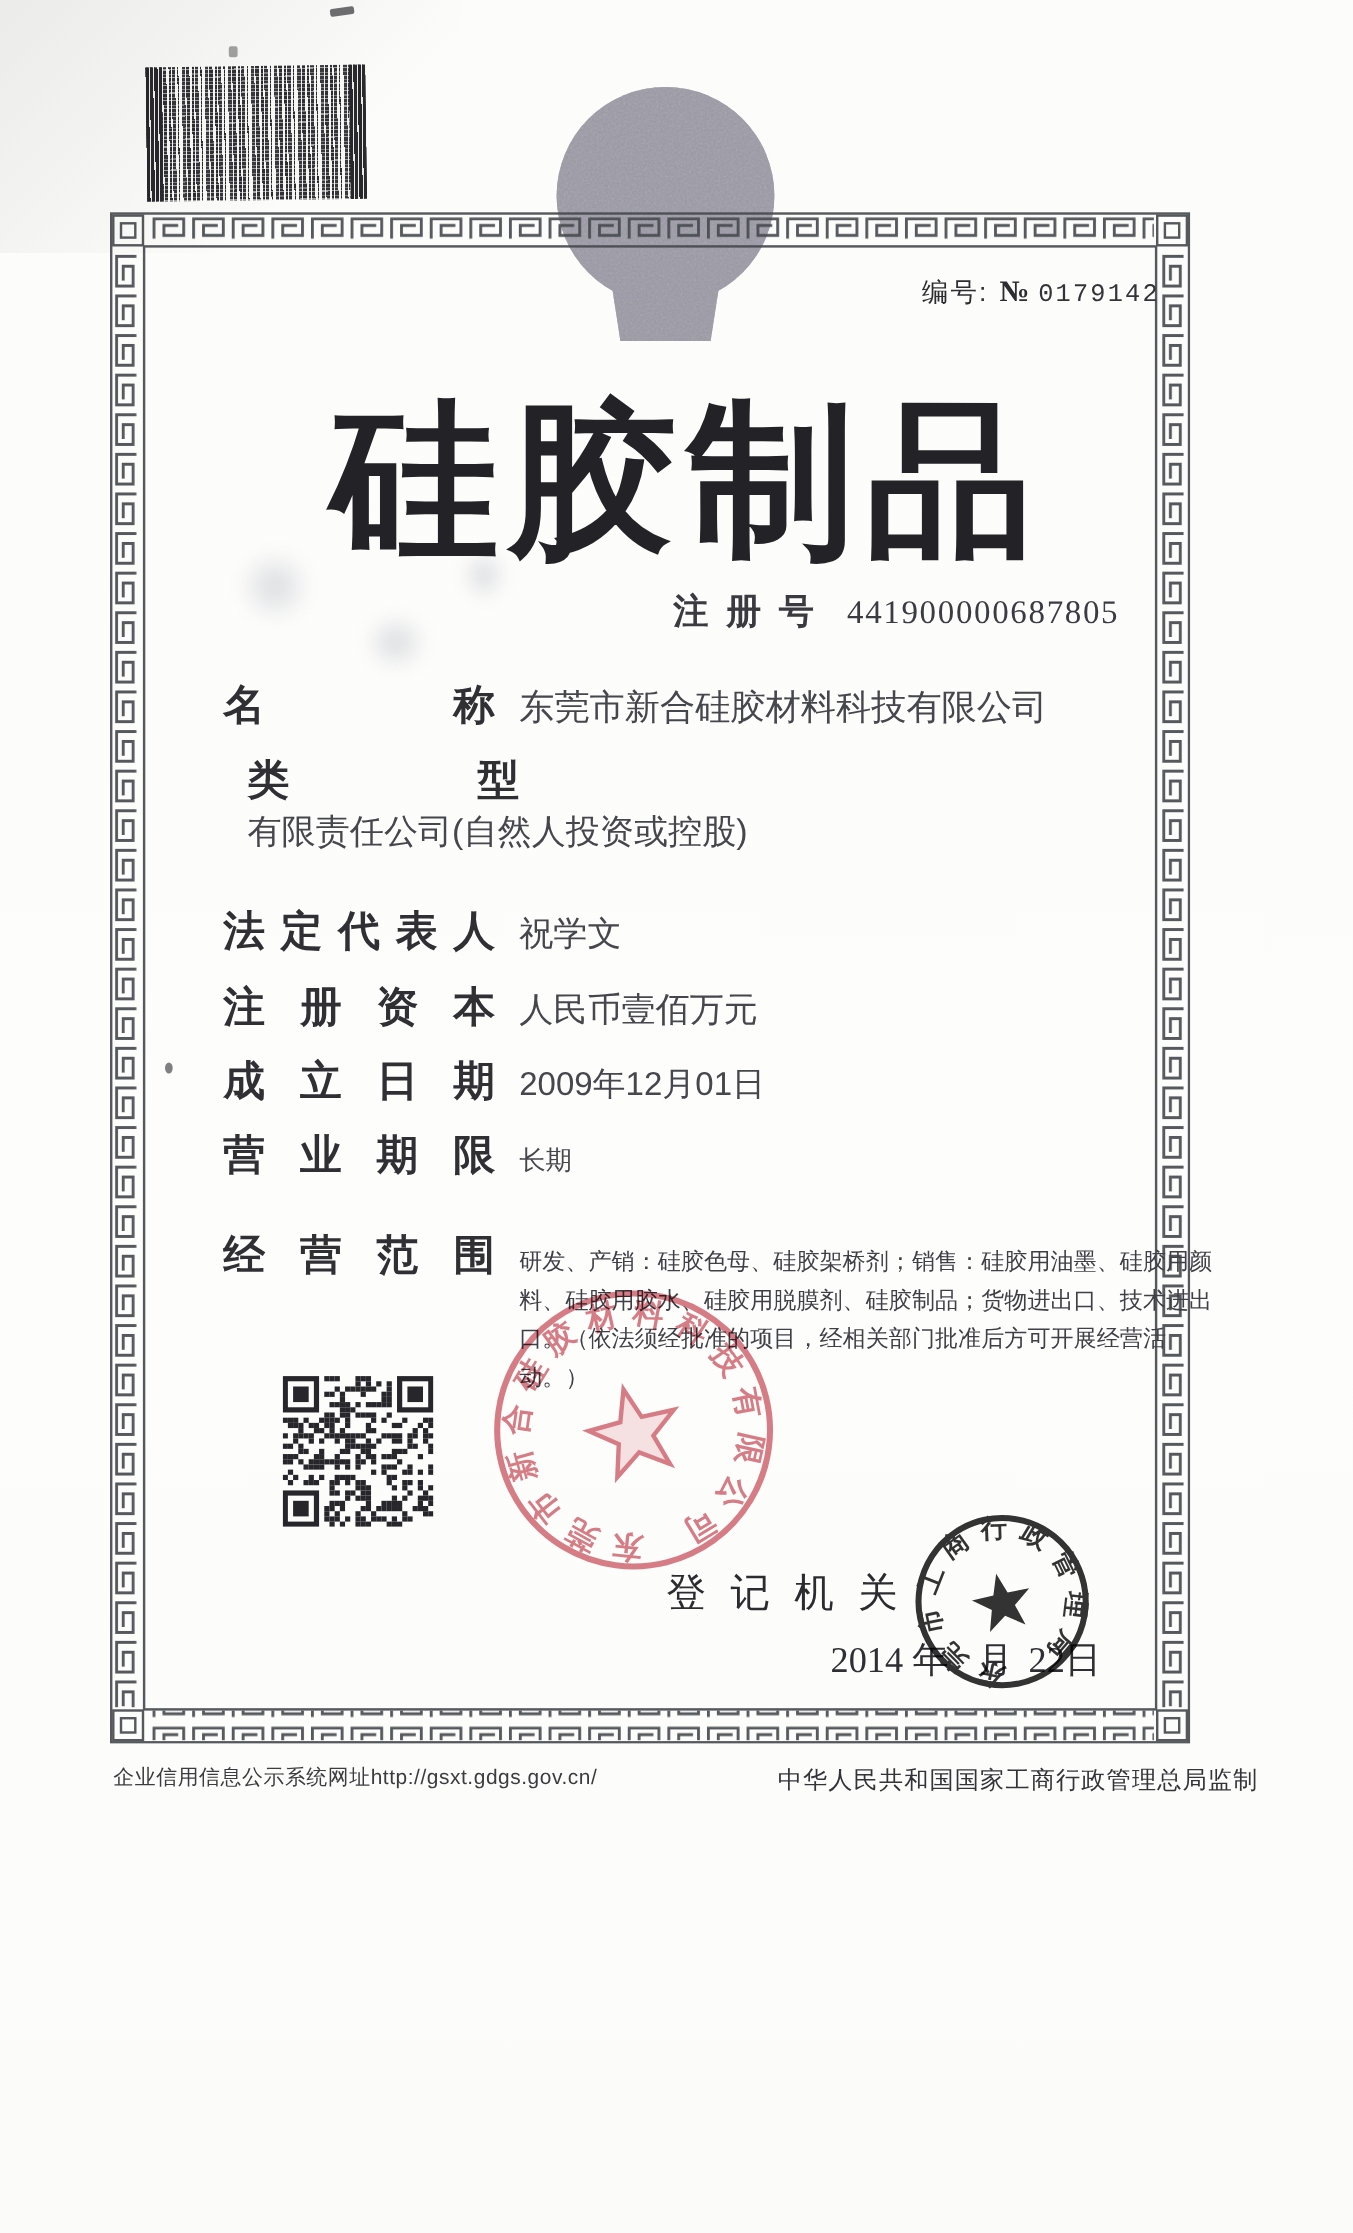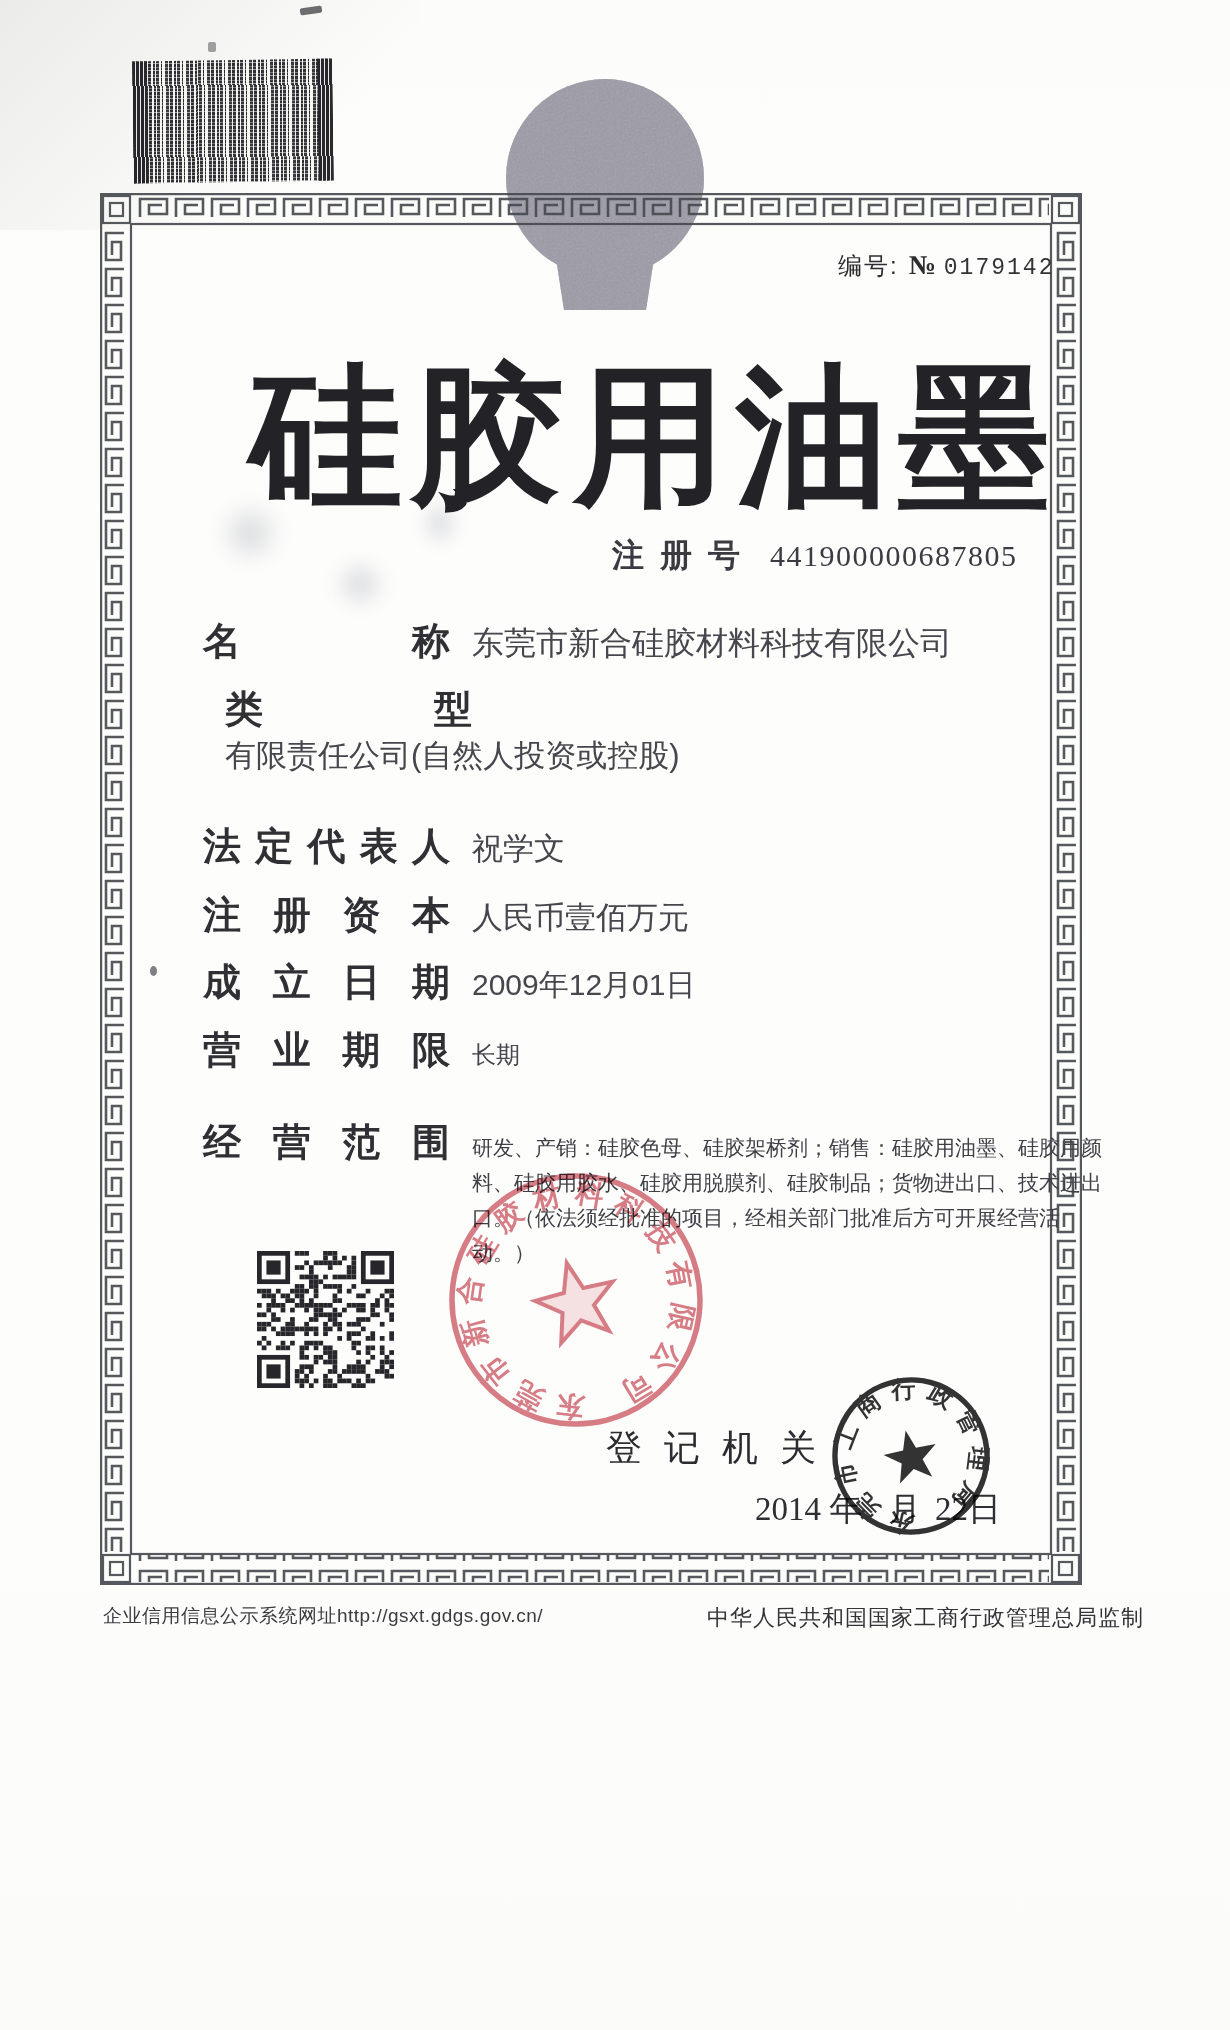--- a/index.html
+++ b/index.html
@@ -123,21 +123,21 @@
         <rect x="10" y="1369" width="13" height="13"></rect>
       <rect x="952" y="1362" width="27" height="27"></rect>
         <rect x="959" y="1369" width="13" height="13"></rect>
     </g>
   </svg>
 
   <div class="abs serial">
     <span>编号:</span><span class="sym">№</span><span class="num">0179142</span>
   </div>
 
-  <div class="abs title">硅胶用油墨</div>
+  <div class="abs title">硅胶制品</div>
 
   <div class="abs regline">
     <span class="rlabel">注册号</span>
     <span class="rnum">441900000687805</span>
   </div>
 
   <div class="row" style="top:616px;">
     <div class="flabel">名称</div>
     <div class="fvalue" style="font-size:32px;">东莞市新合硅胶材料科技有限公司</div>
   </div>

